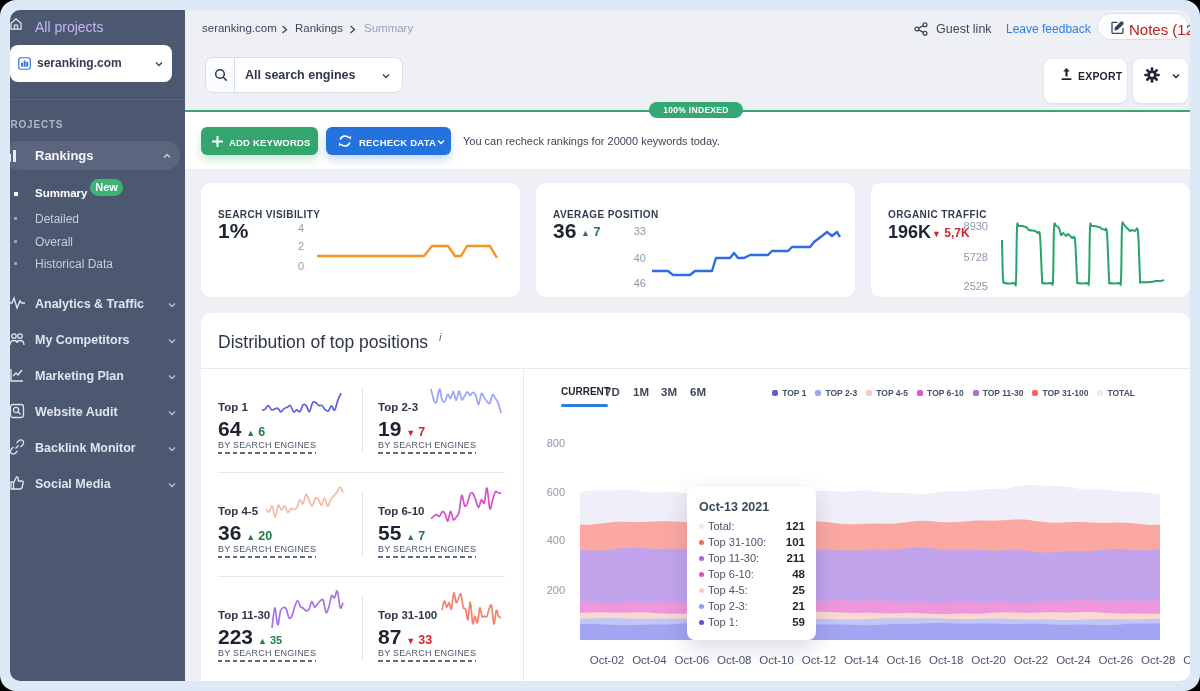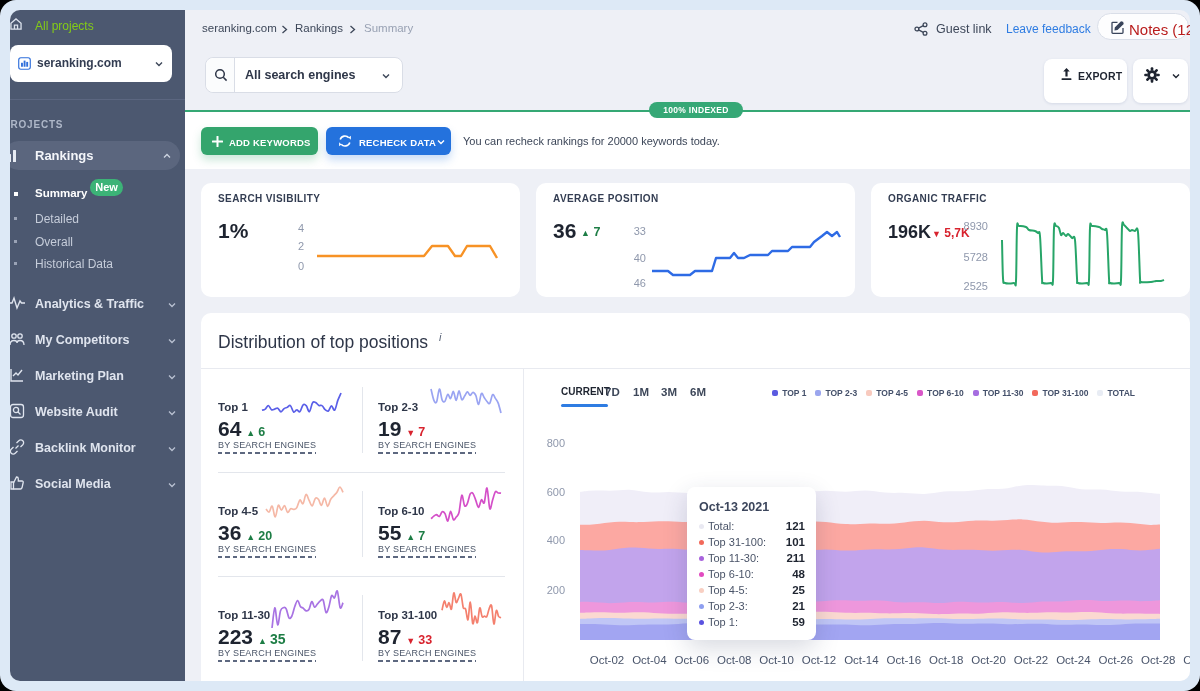--- a/index.html
+++ b/index.html
@@ -1,21 +1,21 @@
 <!DOCTYPE html>
 <html><head><meta charset="utf-8">
 <style>
 * { margin:0; padding:0; box-sizing:border-box; }
 body { width:1200px; height:691px; background:#000; font-family:"Liberation Sans", sans-serif; overflow:hidden; }
 .frame { position:absolute; left:0; top:0; width:1200px; height:691px; background:#dde9f6; border-radius:16px; }
 .app { position:absolute; left:10px; top:10px; width:1180px; height:671px; border-radius:10px; overflow:hidden; background:#eef0f6; }
 
 .sidebar { position:absolute; left:0; top:0; width:175px; height:671px; background:#4c5870; }
 .sb-head { position:absolute; left:0; top:0; width:175px; height:35px; color:#dbe1ec; }
-.sb-head .txt { position:absolute; left:25px; top:9px; font-size:12px; color:#84cc16; }
+.sb-head .txt { position:absolute; left:25px; top:9px; font-size:14px; color:#c4b5fd; }
 .sel { position:absolute; left:0; top:35px; width:162px; height:37px; background:#fff; border-radius:8px; }
 .sel .ic { position:absolute; left:8px; top:12px; width:13px; height:13px; }
 .sel .txt { position:absolute; left:27px; top:11px; font-size:12px; font-weight:bold; color:#333d52; }
 .sb-divider { position:absolute; left:0; top:89px; width:175px; height:1px; background:#5b6680; }
 .sb-label { position:absolute; left:-7px; top:109px; font-size:10px; font-weight:bold; letter-spacing:0.8px; color:#aeb7c8; }
 .nav-active { position:absolute; left:-6px; top:131px; width:176px; height:29px; background:#5b667e; border-radius:16px; }
 .nav-active .txt { position:absolute; left:31px; top:7px; font-size:13px; font-weight:bold; color:#f4f6fa; }
 .subitem { position:absolute; left:25px; font-size:12px; color:#c6cdda; }
 .subitem.on { color:#fff; font-weight:bold; font-size:11.5px; }
 .bullet { position:absolute; left:4px; width:3px; height:3px; background:#9aa3b6; }
@@ -33,21 +33,21 @@
 .notes .txt { position:absolute; left:31px; top:7px; font-size:15px; color:#b91c1c; white-space:nowrap; }
 .selectbox { position:absolute; top:47px; height:36px; background:#fff; border:1px solid #d9dde6; border-radius:8px; }
 .btnw { position:absolute; top:49px; height:44px; background:#fff; border-radius:8px; box-shadow:0 1px 3px rgba(40,60,120,.13); }
 .whiteband { position:absolute; left:0; top:100px; width:1005px; height:59px; background:#fff; border-top:2px solid #35a874; }
 .idxpill { position:absolute; left:464px; top:92px; width:94px; height:16px; background:#36a876; border-radius:9px; color:#fff; font-size:8.5px; font-weight:bold; text-align:center; line-height:17px; letter-spacing:0.3px; }
 .gbtn { position:absolute; left:16px; top:117px; width:117px; height:28px; background:#34a56d; border-radius:6px; box-shadow:0 5px 9px rgba(52,165,109,.25); }
 .bbtn { position:absolute; left:141px; top:117px; width:125px; height:28px; background:#2472dd; border-radius:6px; box-shadow:0 5px 9px rgba(36,114,221,.25); }
 .btn-label { position:absolute; color:#fff; font-size:9.5px; font-weight:bold; letter-spacing:0.2px; white-space:nowrap; }
 .recheck-note { position:absolute; left:278px; top:125px; font-size:11px; color:#3c4658; white-space:nowrap; }
 .card { position:absolute; top:173px; width:319px; height:114px; background:#fff; border-radius:10px; }
-.card h4 { position:absolute; left:17px; top:10px; font-size:10px; font-weight:bold; letter-spacing:0.4px; color:#333d52; }
+.card h4 { position:absolute; left:17px; top:26px; font-size:10px; font-weight:bold; letter-spacing:0.4px; color:#333d52; }
 .bignum { position:absolute; left:17px; top:36px; font-size:21px; font-weight:bold; color:#1e2430; }
 .delta { position:absolute; font-size:13px; font-weight:bold; }
 .up { color:#1d7d45; }
 .down { color:#d8232e; }
 .axl { font-size:11px; fill:#8f98ac; font-family:"Liberation Sans",sans-serif; }
 .bigcard { position:absolute; left:16px; top:303px; width:989px; height:368px; background:#fff; border-radius:10px 10px 0 0; }
 .bigcard h2 { position:absolute; left:17px; top:19px; font-size:17.5px; font-weight:normal; color:#2e3648; }
 .bigcard .sup { font-size:11px; font-style:italic; color:#5a6478; position:relative; top:-7px; left:6px; }
 .hdr-div { position:absolute; left:0; top:55px; width:989px; height:1px; background:#e8eaf0; }
 .vert-div { position:absolute; left:322px; top:56px; width:1px; height:312px; background:#e8eaf0; }
@@ -300,21 +300,21 @@
 <div class="mini-label" style="left:177px;top:88px">Top 2-3</div>
 <div class="mini-num" style="left:177px;top:104px">19<span class="delta down" style="position:static;font-size:9px;margin-left:5px">▼</span><span class="delta down" style="position:static;font-size:12.5px;margin-left:3px">7</span></div>
 <div class="bse" style="left:177px;top:127px">BY SEARCH ENGINES</div>
 <div class="mini-label" style="left:17px;top:192px">Top 4-5</div>
 <div class="mini-num" style="left:17px;top:208px">36<span class="delta up" style="position:static;font-size:9px;margin-left:5px">▲</span><span class="delta up" style="position:static;font-size:12.5px;margin-left:3px">20</span></div>
 <div class="bse" style="left:17px;top:231px">BY SEARCH ENGINES</div>
 <div class="mini-label" style="left:177px;top:192px">Top 6-10</div>
 <div class="mini-num" style="left:177px;top:208px">55<span class="delta up" style="position:static;font-size:9px;margin-left:5px">▲</span><span class="delta up" style="position:static;font-size:12.5px;margin-left:3px">7</span></div>
 <div class="bse" style="left:177px;top:231px">BY SEARCH ENGINES</div>
 <div class="mini-label" style="left:17px;top:296px">Top 11-30</div>
-<div class="mini-num" style="left:17px;top:312px">223<span class="delta up" style="position:static;font-size:9px;margin-left:5px">▲</span><span class="delta up" style="position:static;font-size:14px;margin-left:3px">35</span></div>
+<div class="mini-num" style="left:17px;top:312px">223<span class="delta up" style="position:static;font-size:9px;margin-left:5px">▲</span><span class="delta up" style="position:static;font-size:11px;margin-left:3px">35</span></div>
 <div class="bse" style="left:17px;top:335px">BY SEARCH ENGINES</div>
 <div class="mini-label" style="left:177px;top:296px">Top 31-100</div>
 <div class="mini-num" style="left:177px;top:312px">87<span class="delta down" style="position:static;font-size:9px;margin-left:5px">▼</span><span class="delta down" style="position:static;font-size:12.5px;margin-left:3px">33</span></div>
 <div class="bse" style="left:177px;top:335px">BY SEARCH ENGINES</div>
 
     <div class="mini-h-div" style="top:159px"></div>
     <div class="mini-h-div" style="top:263px"></div>
     <div class="mini-v-div" style="top:74px"></div>
     <div class="mini-v-div" style="top:178px"></div>
     <div class="mini-v-div" style="top:282px"></div>

